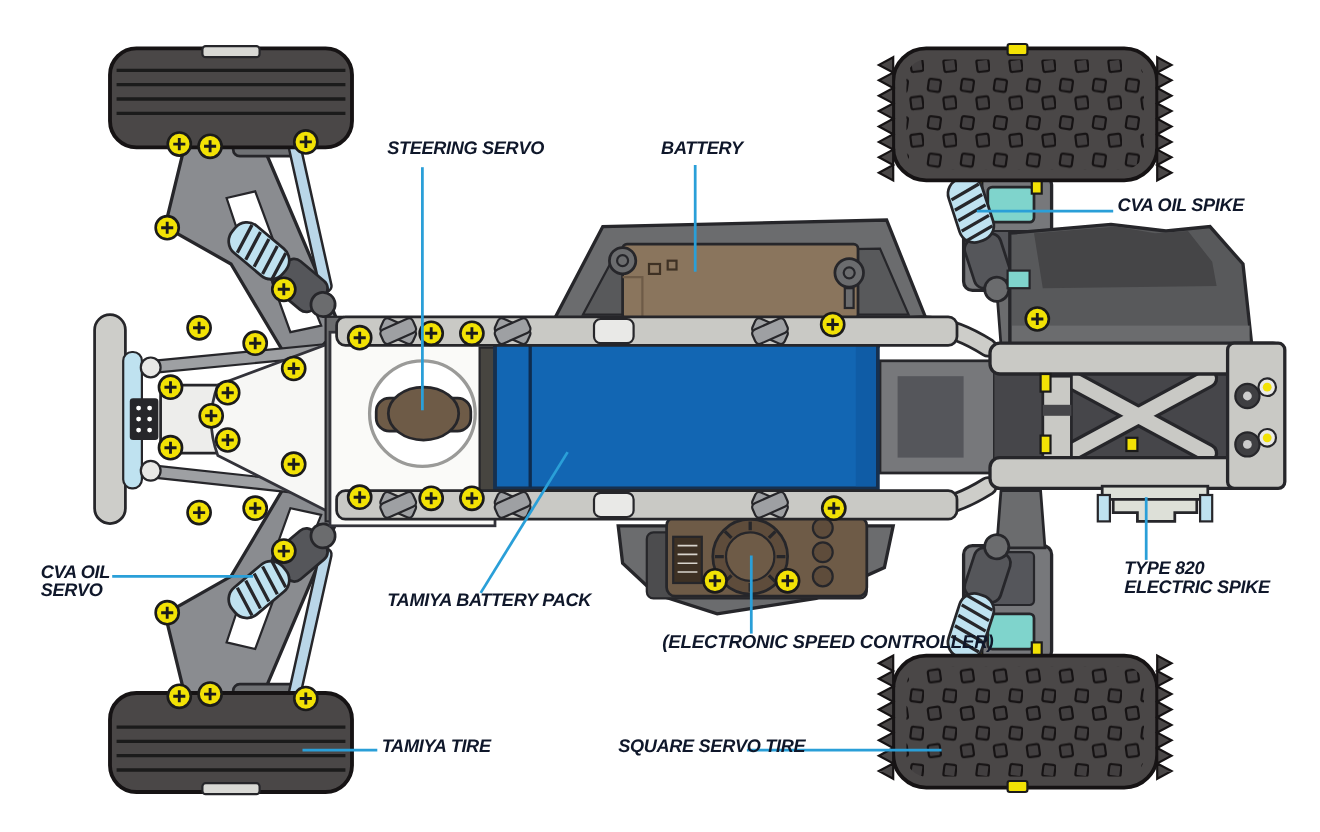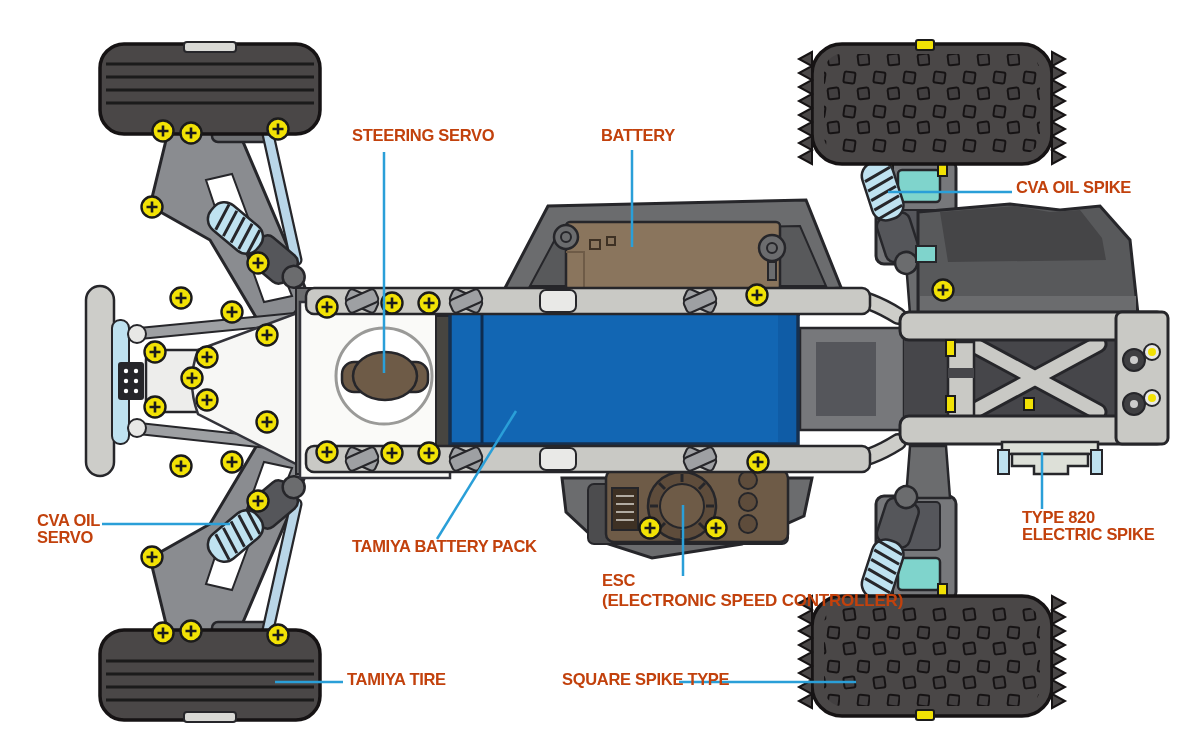--- a/index.html
+++ b/index.html
@@ -1,20 +1,20 @@
 <!DOCTYPE html>
 <html><head>
 <meta charset="utf-8">
 <style>
   html,body{margin:0;padding:0;background:#fff;}
   #stage{position:relative;width:1200px;height:756px;background:#fff;overflow:hidden;
          font-family:"Liberation Sans",sans-serif;}
   #stage svg{position:absolute;left:0;top:0;}
-  .label{position:absolute;color:#c2410c;font-weight:700;font-size:16.5px;
-         letter-spacing:-0.3px;line-height:17px;white-space:nowrap;}
+  .label{position:absolute;color:#0f172a;font-weight:700;font-size:16.5px;
+         letter-spacing:-0.3px;line-height:17px;white-space:nowrap;font-style:italic;}
   .label span{display:block;}
   .label .sub{font-size:17px;letter-spacing:-0.2px;margin-top:3px;}
 </style>
 </head>
 <body>
 
 <div id="stage">
 
 <svg width="1200" height="756" viewBox="0 0 1200 756">
   <defs>
@@ -240,23 +240,22 @@
 
 <div class="label" style="left:352px;top:127px">STEERING SERVO</div>
 <div class="label" style="left:601px;top:127px">BATTERY</div>
 <div class="label" style="left:1016px;top:179px">CVA OIL SPIKE</div>
 <div class="label" style="left:37px;top:512px">
   <span>CVA OIL</span>
   <span>SERVO</span>
 </div>
 <div class="label" style="left:352px;top:538px">TAMIYA BATTERY PACK</div>
 <div class="label" style="left:602px;top:572px">
-  <span>ESC</span>
   <span class="sub">(ELECTRONIC SPEED CONTROLLER)</span>
 </div>
 <div class="label" style="left:1022px;top:509px">
   <span>TYPE 820</span>
   <span>ELECTRIC SPIKE</span>
 </div>
 <div class="label" style="left:347px;top:671px">TAMIYA TIRE</div>
-<div class="label" style="left:562px;top:671px">SQUARE SPIKE TYPE</div>
+<div class="label" style="left:562px;top:671px">SQUARE SERVO TIRE</div>
 
 </div>
 
 </body></html>

